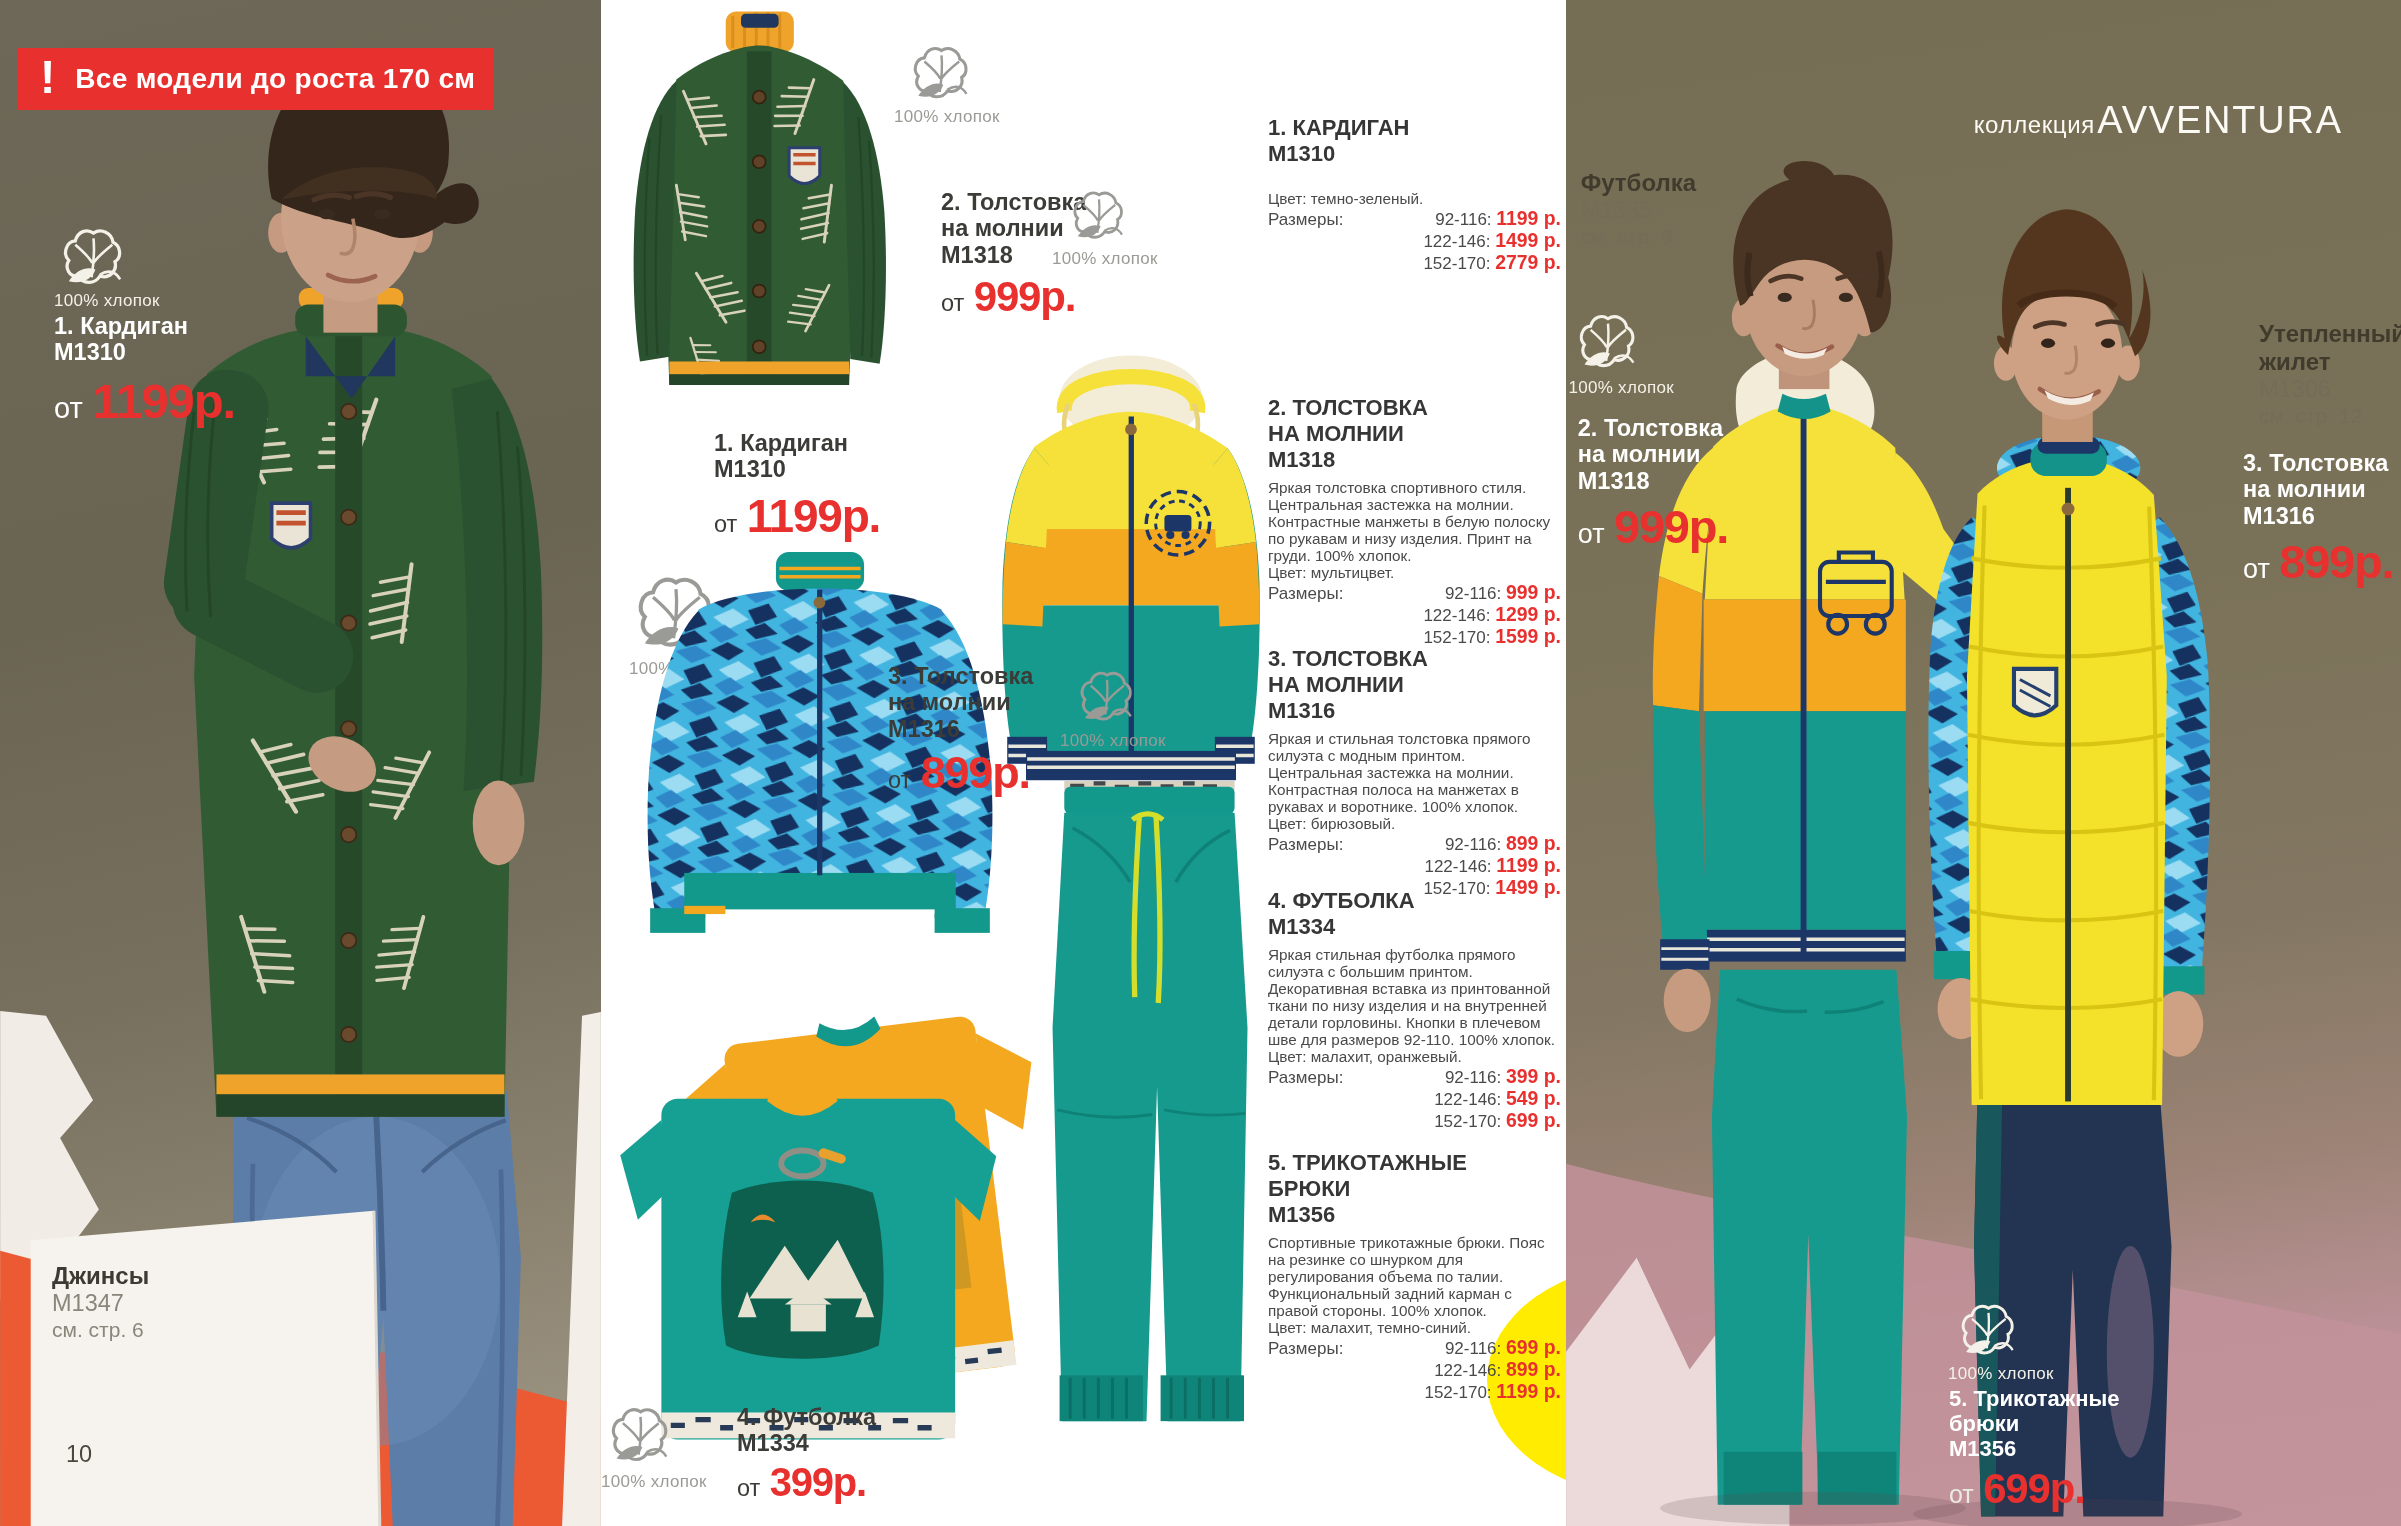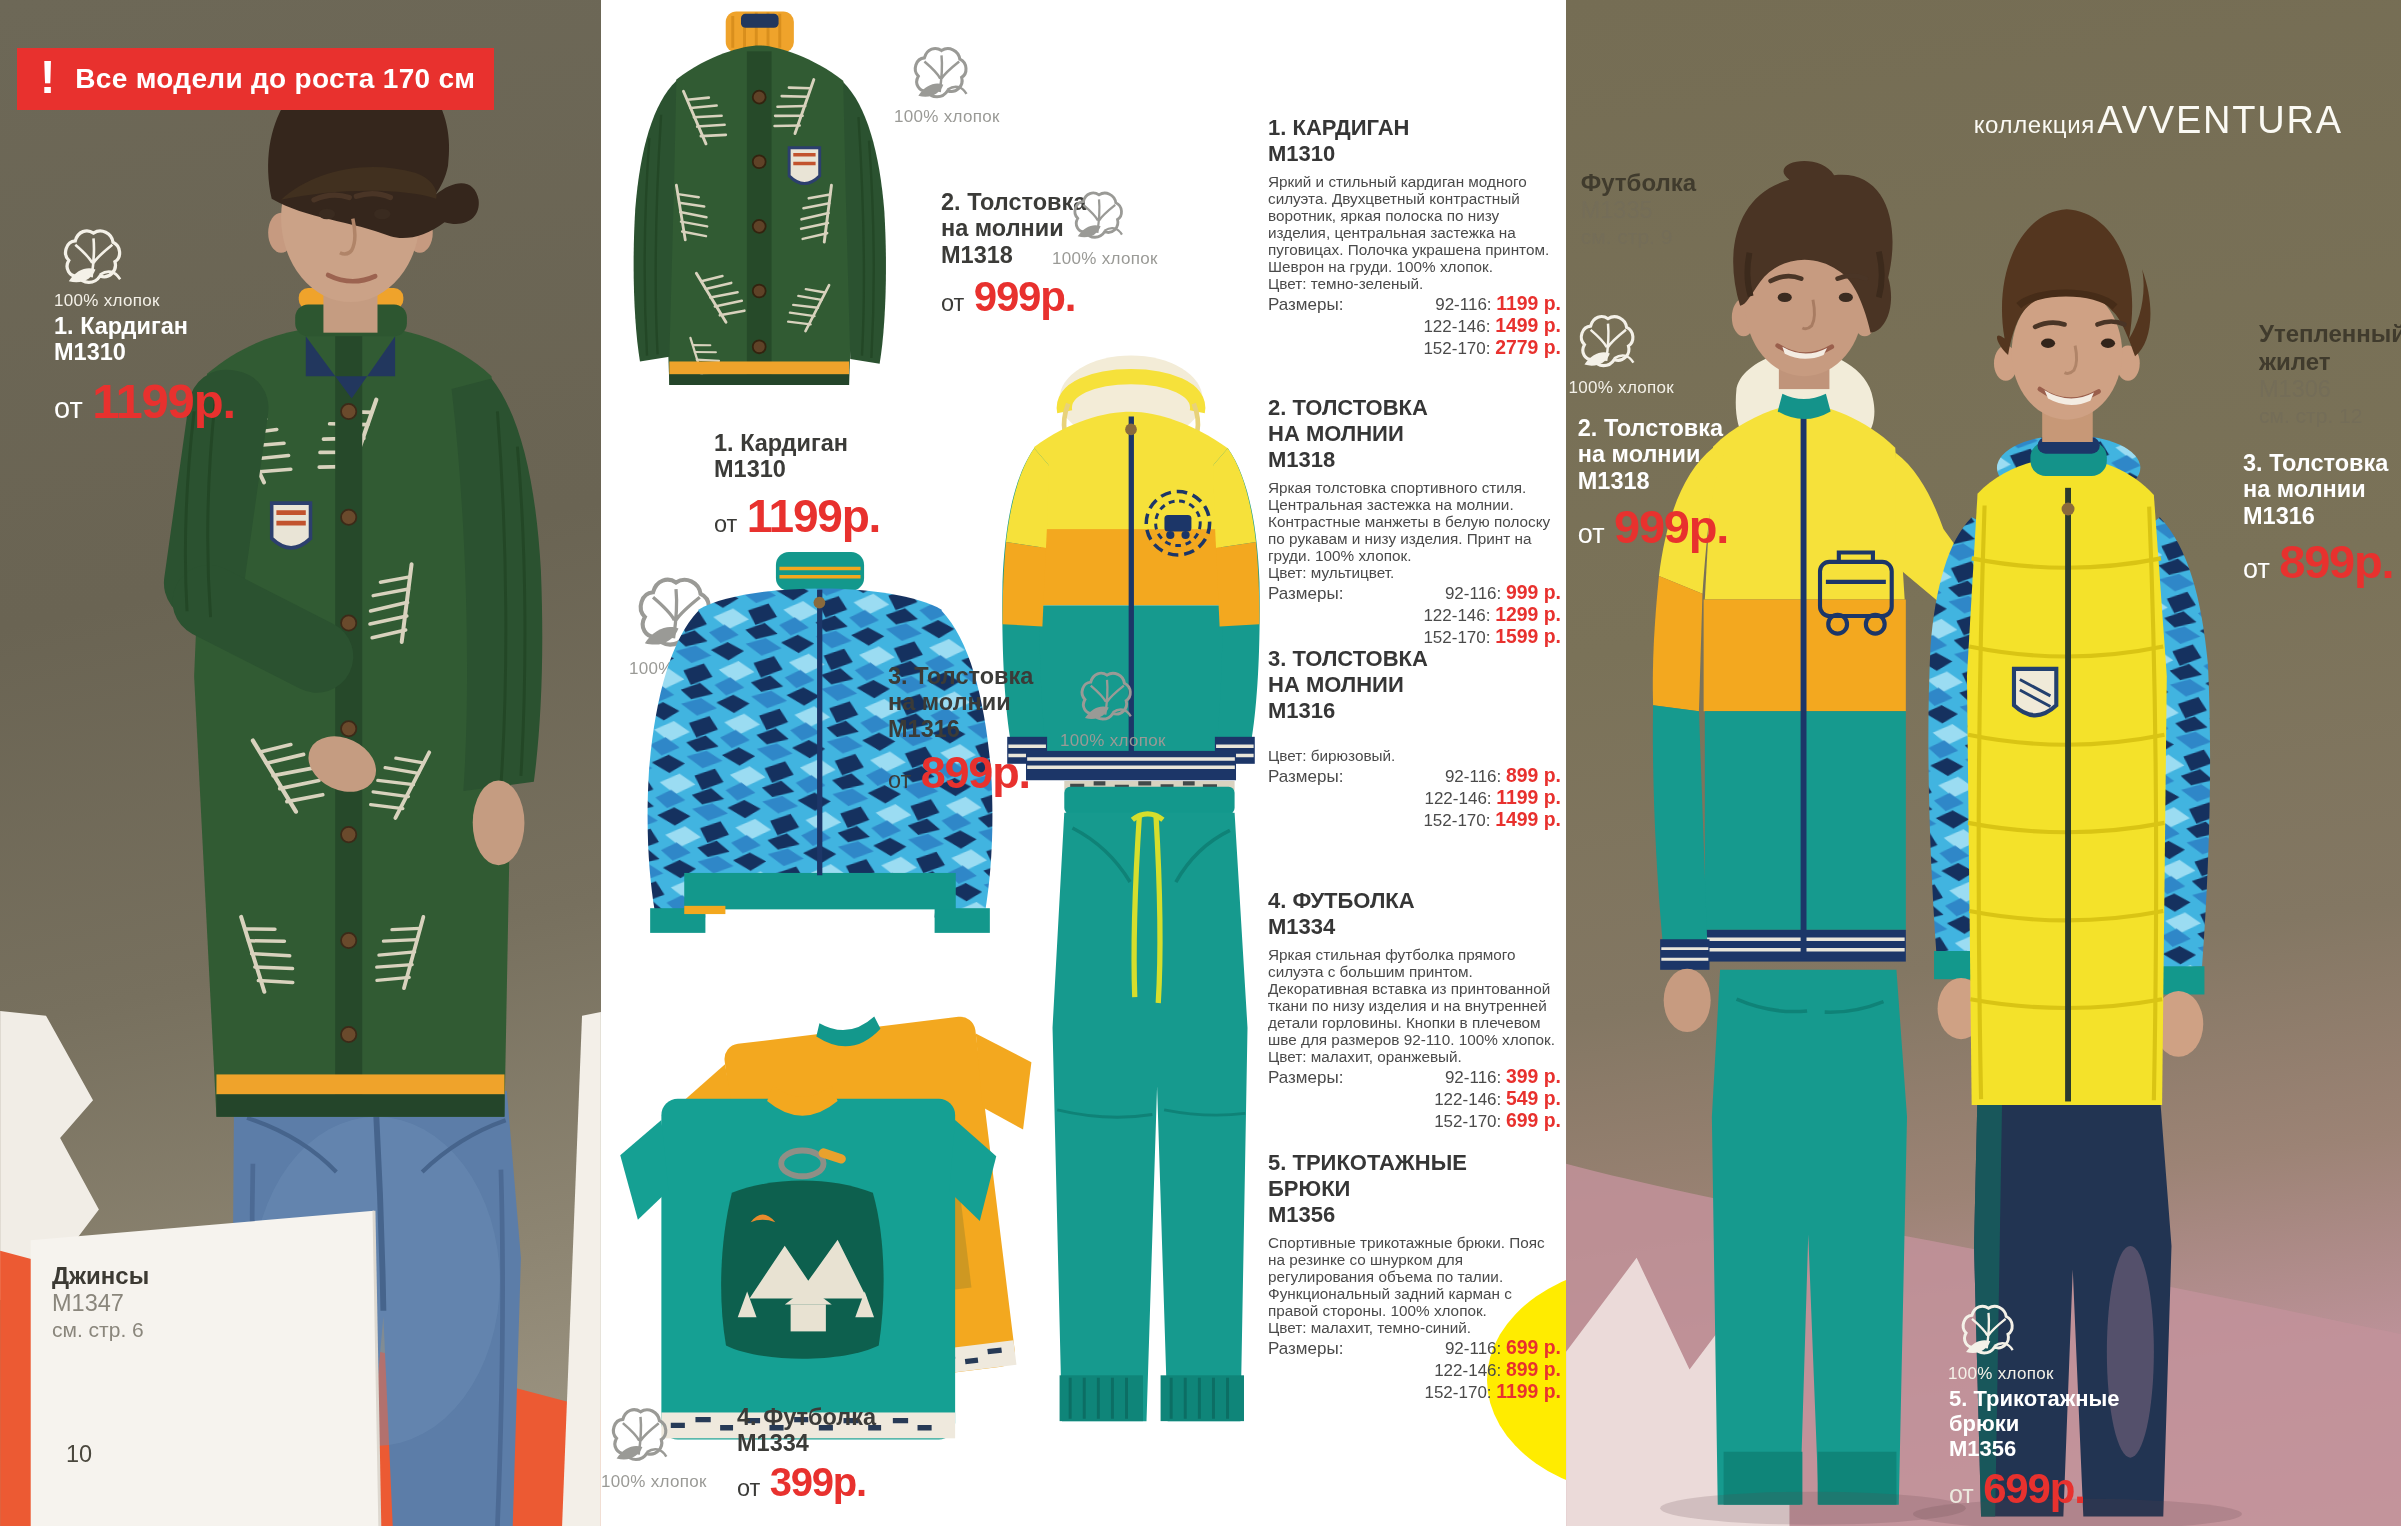--- a/index.html
+++ b/index.html
@@ -377,21 +377,21 @@
       <div class="bl">М1356</div>
       <div class="price-row">
         <span class="from" style="font-size:25px;">от</span>
         <span class="price">699р.</span>
       </div>
     </div>
 
     <div class="abs desc" style="left:667px;top:115px;">
       <div class="d-title">1. КАРДИГАН</div>
       <div class="d-title">М1310</div>
-      <div class="d-body"><span>Яркий и стильный кардиган модного силуэта. Двухцветный контрастный воротник, яркая полоска по низу изделия, центральная застежка на пуговицах. Полочка украшена принтом. Шеврон на груди. 100% хлопок.</span><br><span>Цвет: темно-зеленый.</span></div>
+      <div class="d-body"><br><span>Цвет: темно-зеленый.</span></div>
       <div class="d-sizes">
         <span class="szlabel">Размеры:</span>
         <div class="rows">
           <div class="row"><span>92-116:</span> <span class="p">1199 р.</span></div>
           <div class="row"><span>122-146:</span> <span class="p">1499 р.</span></div>
           <div class="row"><span>152-170:</span> <span class="p">2779 р.</span></div>
         </div>
       </div>
     </div>
 
@@ -407,21 +407,21 @@
           <div class="row"><span>122-146:</span> <span class="p">1299 р.</span></div>
           <div class="row"><span>152-170:</span> <span class="p">1599 р.</span></div>
         </div>
       </div>
     </div>
 
     <div class="abs desc" style="left:667px;top:646px;">
       <div class="d-title">3. ТОЛСТОВКА</div>
       <div class="d-title">НА МОЛНИИ</div>
       <div class="d-title">М1316</div>
-      <div class="d-body"><br><span>Цвет: бирюзовый.</span></div>
+      <div class="d-body"><span>Яркая и стильная толстовка прямого силуэта с модным принтом. Центральная застежка на молнии. Контрастная полоса на манжетах в рукавах и воротнике. 100% хлопок.</span><br><span>Цвет: бирюзовый.</span></div>
       <div class="d-sizes">
         <span class="szlabel">Размеры:</span>
         <div class="rows">
           <div class="row"><span>92-116:</span> <span class="p">899 р.</span></div>
           <div class="row"><span>122-146:</span> <span class="p">1199 р.</span></div>
           <div class="row"><span>152-170:</span> <span class="p">1499 р.</span></div>
         </div>
       </div>
     </div>
 

